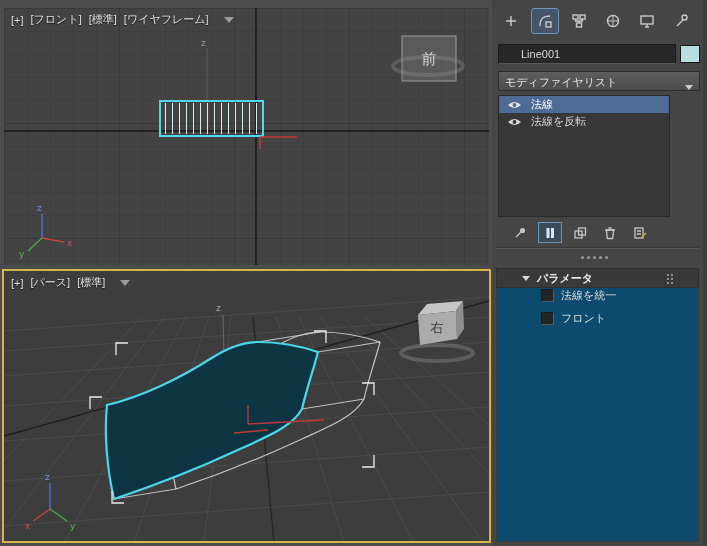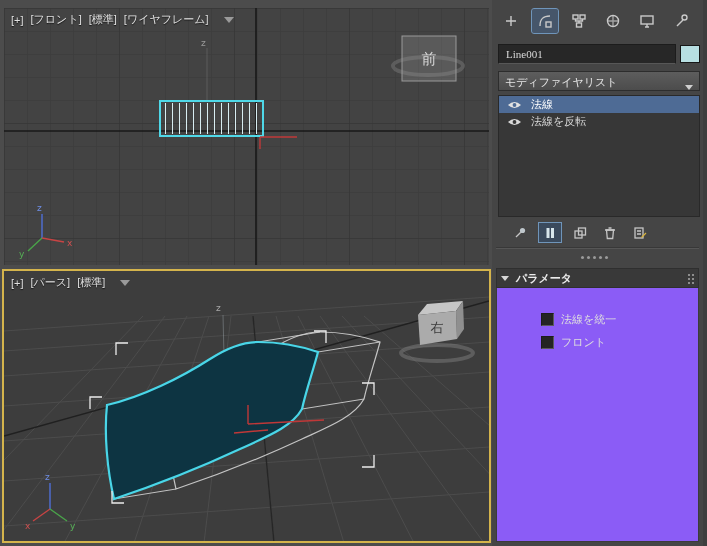--- a/index.html
+++ b/index.html
@@ -20,51 +20,51 @@
   .panel { position: absolute; left: 492px; top: 0; width: 215px; height: 546px; background: #454545; }
   .panel-scroll { position: absolute; right: 0; top: 0; width: 4px; height: 546px; background: #3e3e3e; }
 
   .tabs { position: absolute; top: 8px; left: 6px; width: 196px; height: 26px; display: flex; justify-content: space-between; align-items: center; }
   .tab { width: 26px; height: 24px; display: flex; align-items: center; justify-content: center; border-radius: 2px; }
   .tab svg { stroke: #c9c9c9; fill: none; stroke-width: 1.4; }
   .tab.active { background: #46566a; outline: 1px solid #6f95ba; }
 
   .name-input { position: absolute; top: 44px; left: 6px; width: 178px; height: 20px; background: #272727;
                 border: 1px solid #1c1c1c; border-bottom-color: #575757; color: #dadada; font-size: 11px;
-                padding: 0 7px; font-family: Liberation Serif, serif; }
+                padding: 0 22px; font-family: Liberation Sans, sans-serif; }
   .swatch { position: absolute; top: 45px; left: 188px; width: 20px; height: 18px; background: #b7dfe2; border: 1px solid #171717; }
 
   .dropdown { position: absolute; top: 71px; left: 6px; width: 202px; height: 20px;
               background: linear-gradient(#5d5d5d, #4c4c4c); border: 1px solid #2d2d2d;
               display: flex; align-items: flex-end; padding: 0 6px; font-size: 11px; color: #e6e6e6; }
   .dd-arrow { margin-left: auto; width: 0; height: 0; border-left: 4px solid transparent; border-right: 4px solid transparent; border-top: 5px solid #d0d0d0; }
 
-  .stack { position: absolute; top: 95px; left: 6px; width: 202px; height: 122px; background: #373737; border: 1px solid #292929; overflow: hidden; }
+  .stack { position: absolute; top: 95px; left: 6px; width: 172px; height: 122px; background: #373737; border: 1px solid #292929; overflow: hidden; }
   .srow { height: 17px; display: flex; align-items: center; font-size: 11px; color: #d6d6d6; padding-left: 8px; gap: 9px; }
   .srow.selected { background: #4e6b95; color: #ffffff; }
   .expander { width: 0; height: 0; border-top: 4px solid transparent; border-bottom: 4px solid transparent; border-left: 5px solid #bdbdbd; margin-right: 1px; }
 
   .sbtns { position: absolute; top: 222px; left: 16px; display: flex; gap: 6px; align-items: center; }
   .sbtn { width: 24px; height: 21px; display: flex; align-items: center; justify-content: center; background: transparent; border: 1px solid transparent; }
   .sbtn svg { stroke: #c6c6c6; fill: none; stroke-width: 1.3; }
   .sbtn.active { background: #3a4a5d; border: 1px solid #6f95ba; }
 
   .hdivider { position: absolute; top: 247px; left: 4px; width: 203px; border-top: 1px solid #383838; border-bottom: 1px solid #565656; }
   .grip { position: absolute; top: 256px; left: 101px; width: 3px; height: 3px; border-radius: 50%; background: #9a9a9a;
           box-shadow: -12px 0 0 #9a9a9a, -6px 0 0 #9a9a9a, 6px 0 0 #9a9a9a, 12px 0 0 #9a9a9a; }
 
   .rollout-h { position: absolute; top: 268px; left: 4px; width: 203px; height: 20px; background: #393939;
-               border: 1px solid #2f2f2f; display: flex; align-items: center; gap: 7px; padding: 0 4px;
+               border: 1px solid #2f2f2f; display: flex; align-items: center; gap: 7px; padding: 0 25px;
                font-size: 11px; font-weight: bold; color: #ececec; }
   .rollout-arrow { width: 0; height: 0; border-left: 4px solid transparent; border-right: 4px solid transparent; border-top: 5px solid #d6d6d6; }
   .griddots { margin-left: auto; width: 6px; height: 9px; position: relative; }
   .griddots i { position: absolute; width: 2px; height: 2px; background: #8d8d8d;
                 box-shadow: 4px 0 #8d8d8d, 0 4px #8d8d8d, 4px 4px #8d8d8d, 0 8px #8d8d8d, 4px 8px #8d8d8d; }
-  .rollout-c { position: absolute; top: 288px; left: 4px; width: 203px; height: 254px; background: #8b5cf6;
-               border: 1px solid #3b3b3b; border-top: none; padding-top: 24px; }
+  .rollout-c { position: absolute; top: 288px; left: 4px; width: 203px; height: 254px; background: #0c4a6e;
+               border: 1px solid #3b3b3b; border-top: none; padding-top: 0; }
   .cb-row { display: flex; align-items: center; gap: 7px; margin: 0 0 8px 44px; }
   .cb { width: 13px; height: 13px; background: #242424; border: 1px solid #5a5a5a; border-top-color: #1c1c1c; border-left-color: #1c1c1c; }
   .cb-label { font-size: 11px; color: #dedede; }
 
   svg text { font-family: "DejaVu Sans", "Liberation Sans", sans-serif; }
 </style>
 </head>
 <body>
 
 <div class="app">

